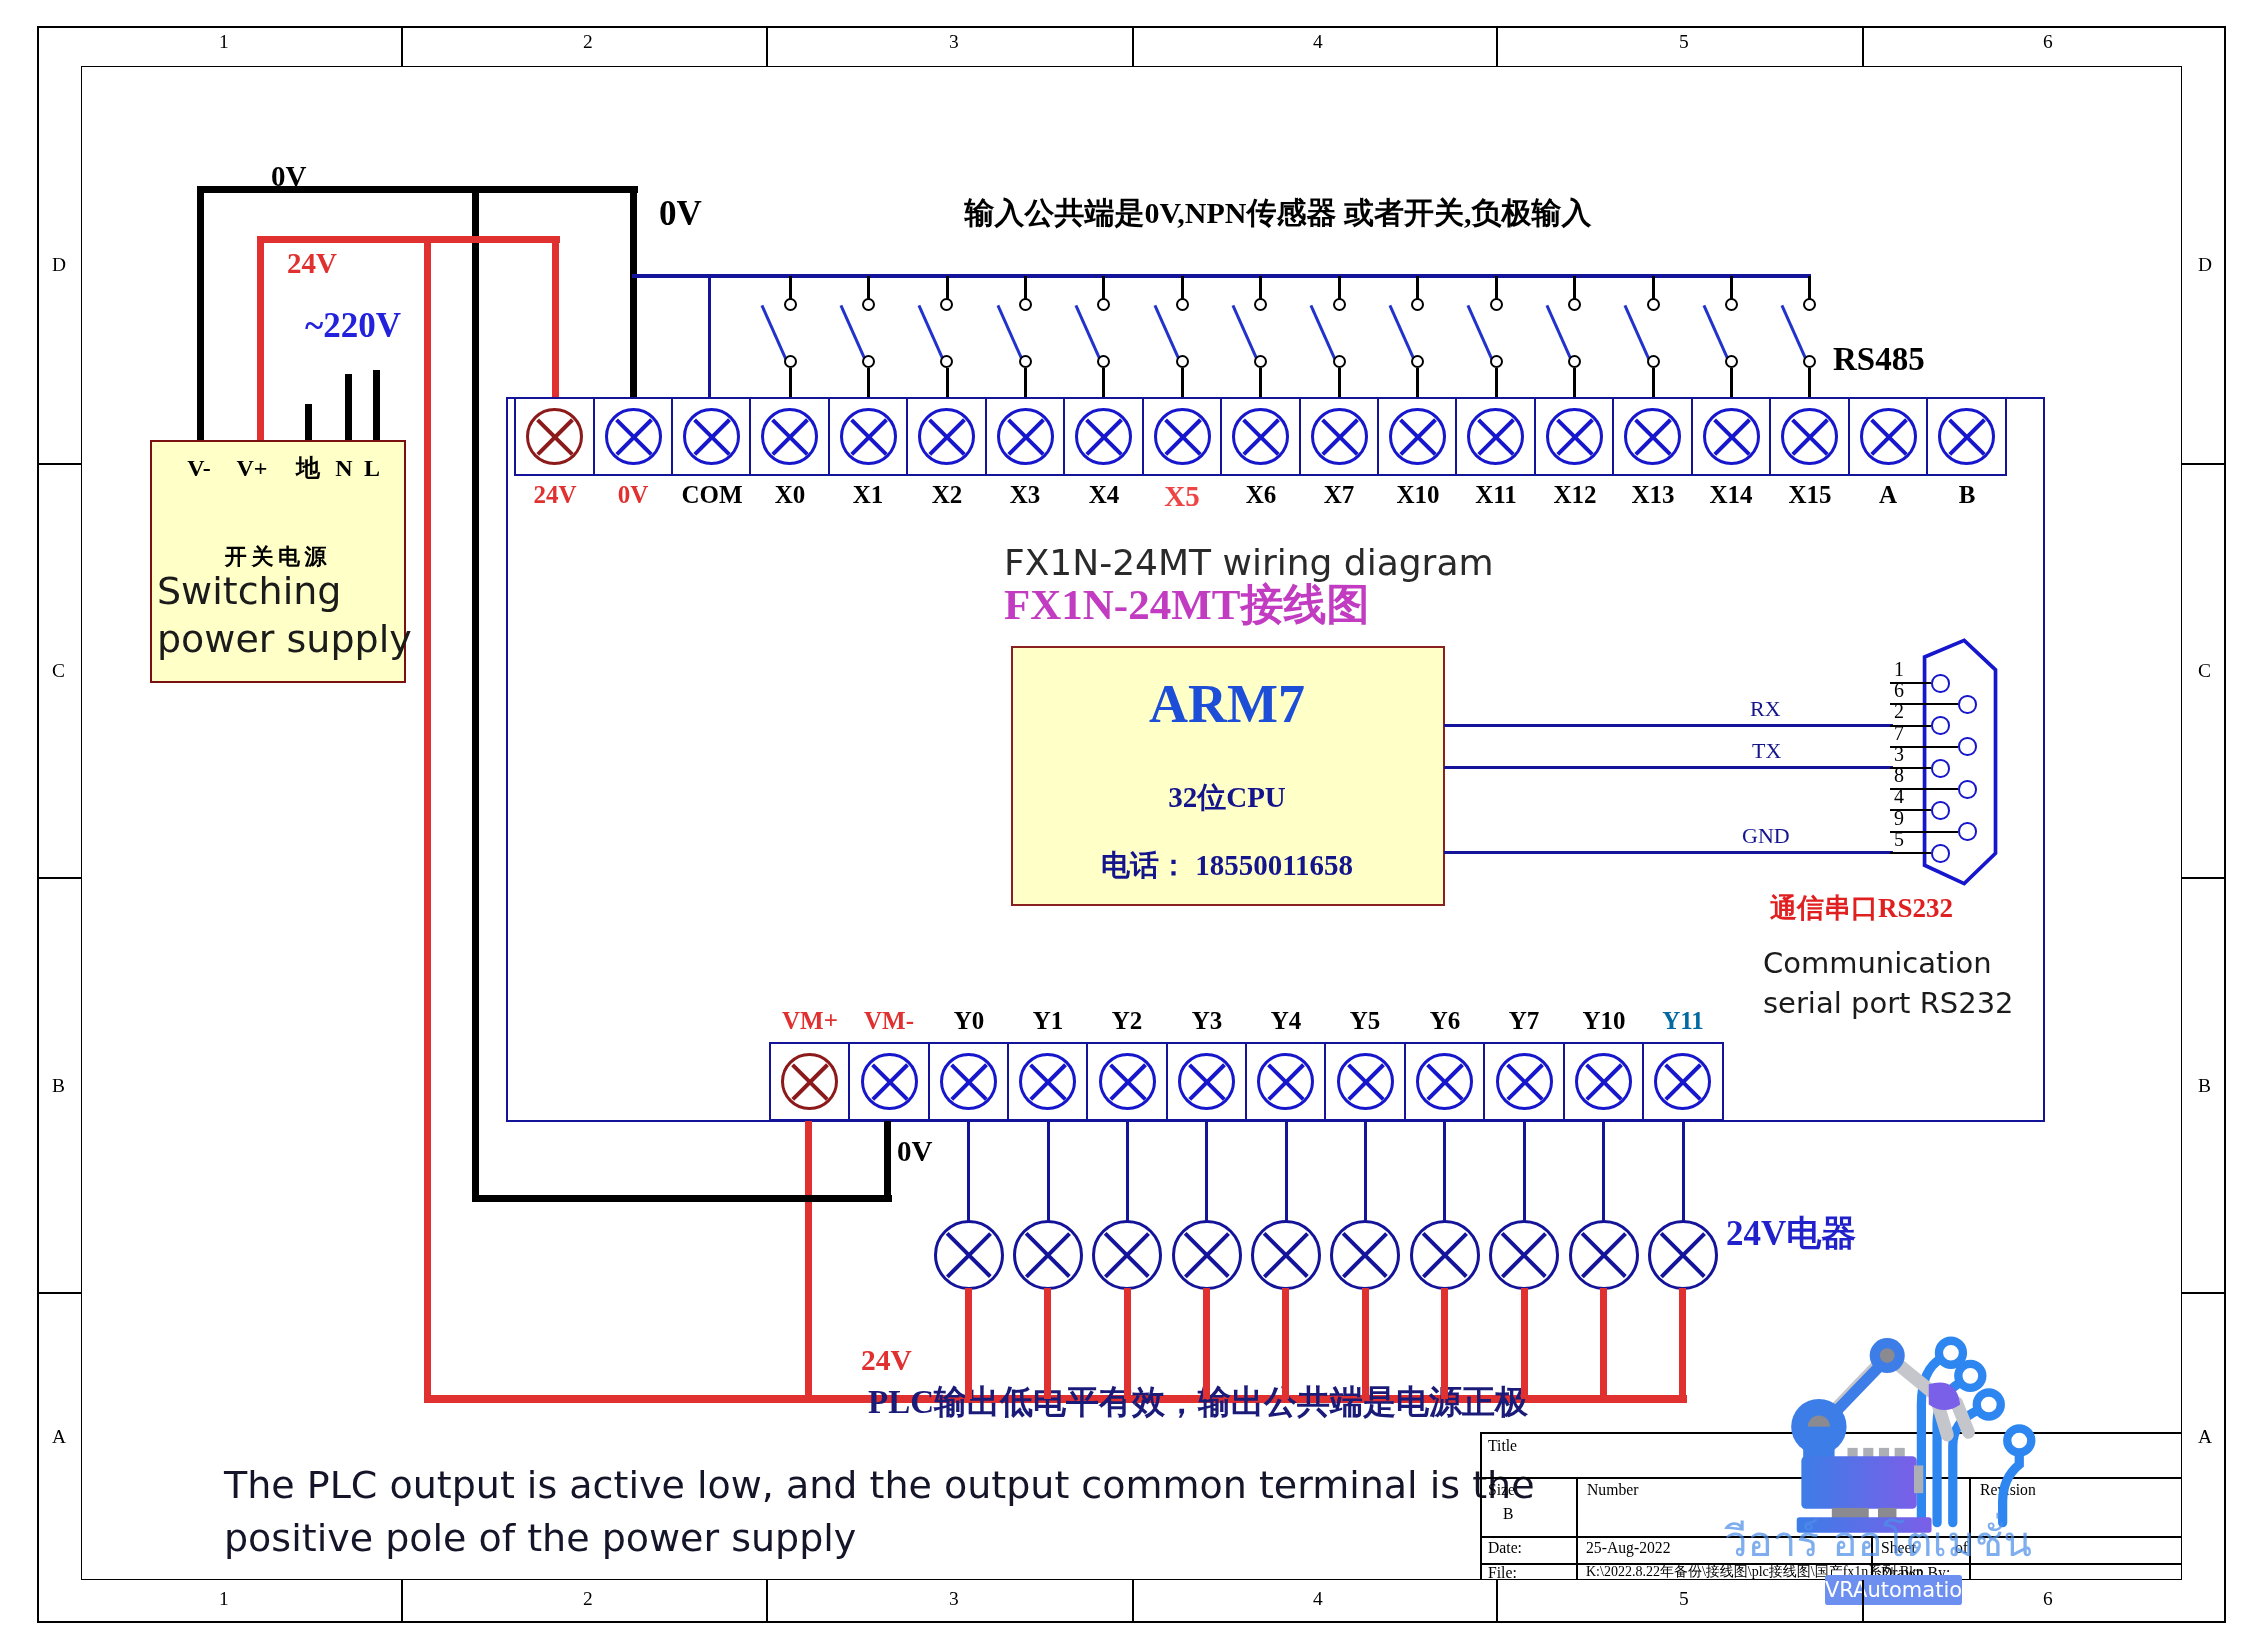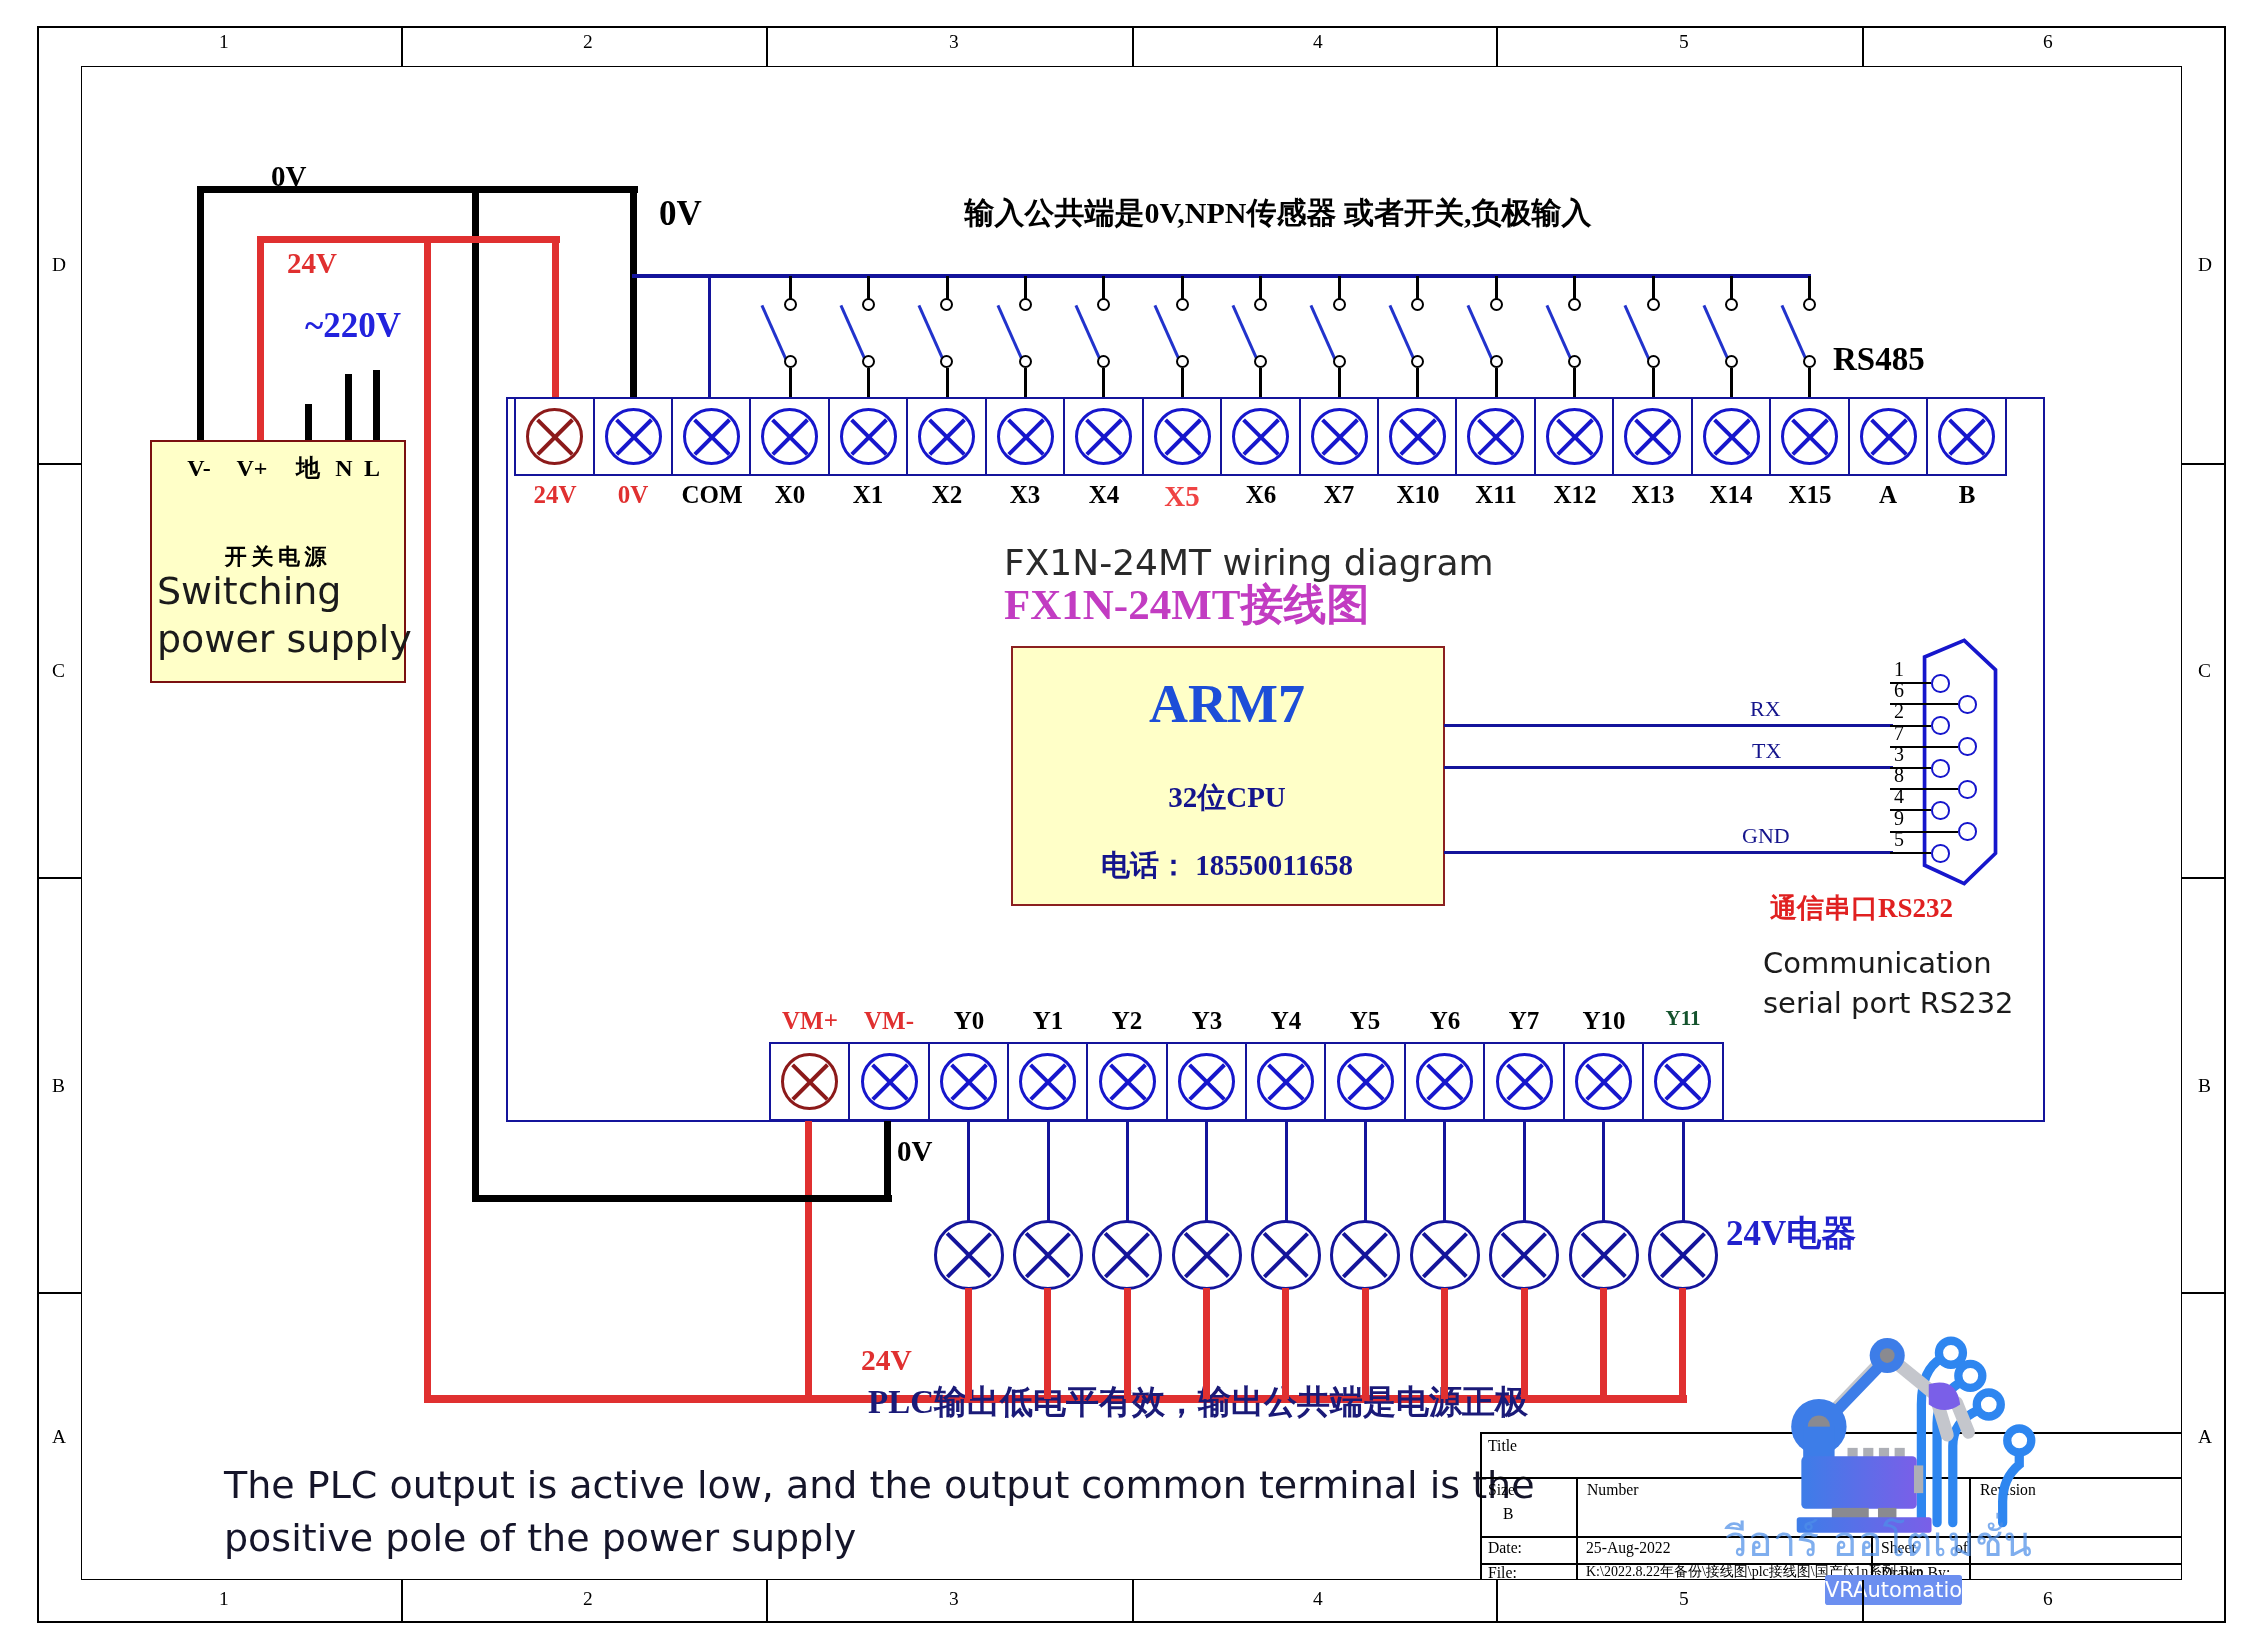--- a/index.html
+++ b/index.html
@@ -396,21 +396,21 @@
     <div class="xc" style="left: 1489px; top: 1220px; width: 70px; height: 70px; color: var(--navy);"></div>
     <div style="position: absolute; left: 1521px; top: 1288px; width: 7.4px; height: 111px; background: var(--red);"></div>
     <div class="cell" style="left: 1563px; top: 1042px; width: 82px; height: 79px;"></div>
     <div class="xc" style="left: 1575px; top: 1053px; width: 57px; height: 57px; color: var(--blue);"></div>
     <div class="lbl" style="left: 1604px; top: 1008px; transform: translateX(-50%); font-size: 25px; color: rgb(0, 0, 0);">Y10</div>
     <div style="position: absolute; left: 1602px; top: 1121px; width: 2.8px; height: 102px; background: var(--navy);"></div>
     <div class="xc" style="left: 1569px; top: 1220px; width: 70px; height: 70px; color: var(--navy);"></div>
     <div style="position: absolute; left: 1600px; top: 1288px; width: 7.4px; height: 111px; background: var(--red);"></div>
     <div class="cell" style="left: 1642px; top: 1042px; width: 82px; height: 79px;"></div>
     <div class="xc" style="left: 1654px; top: 1053px; width: 57px; height: 57px; color: var(--blue);"></div>
-    <div class="lbl" style="left: 1683px; top: 1008px; transform: translateX(-50%); font-size: 21px; color: #14532d;">Y11</div>
+    <div class="lbl" style="left: 1683px; top: 1008px; transform: translateX(-50%); font-size: 25px; color: #0369a1;">Y11</div>
     <div style="position: absolute; left: 1682px; top: 1121px; width: 2.8px; height: 102px; background: var(--navy);"></div>
     <div class="xc" style="left: 1648px; top: 1220px; width: 70px; height: 70px; color: var(--navy);"></div>
     <div style="position: absolute; left: 1679px; top: 1288px; width: 7.4px; height: 111px; background: var(--red);"></div>
     <div class="lbl thin" style="left: 1750px; top: 698px; font-size: 22px; color: var(--navytext); font-weight: normal;">RX</div>
     <div class="lbl thin" style="left: 1752px; top: 740px; font-size: 22px; color: var(--navytext); font-weight: normal;">TX</div>
     <div class="lbl thin" style="left: 1742px; top: 825px; font-size: 22px; color: var(--navytext); font-weight: normal;">GND</div>
     <div style="position: absolute; left: 1890px; top: 682px; width: 41px; height: 1.8px; background: rgb(0, 0, 0);"></div>
     <div class="pincirc" style="left: 1931px; top: 674px; width: 18.5px; height: 18.5px;"></div>
     <div class="lbl thin" style="left: 1894px; top: 659px; font-size: 20px; color: rgb(0, 0, 0); font-weight: normal;">1</div>
     <div style="position: absolute; left: 1890px; top: 703px; width: 68px; height: 1.8px; background: rgb(0, 0, 0);"></div>

